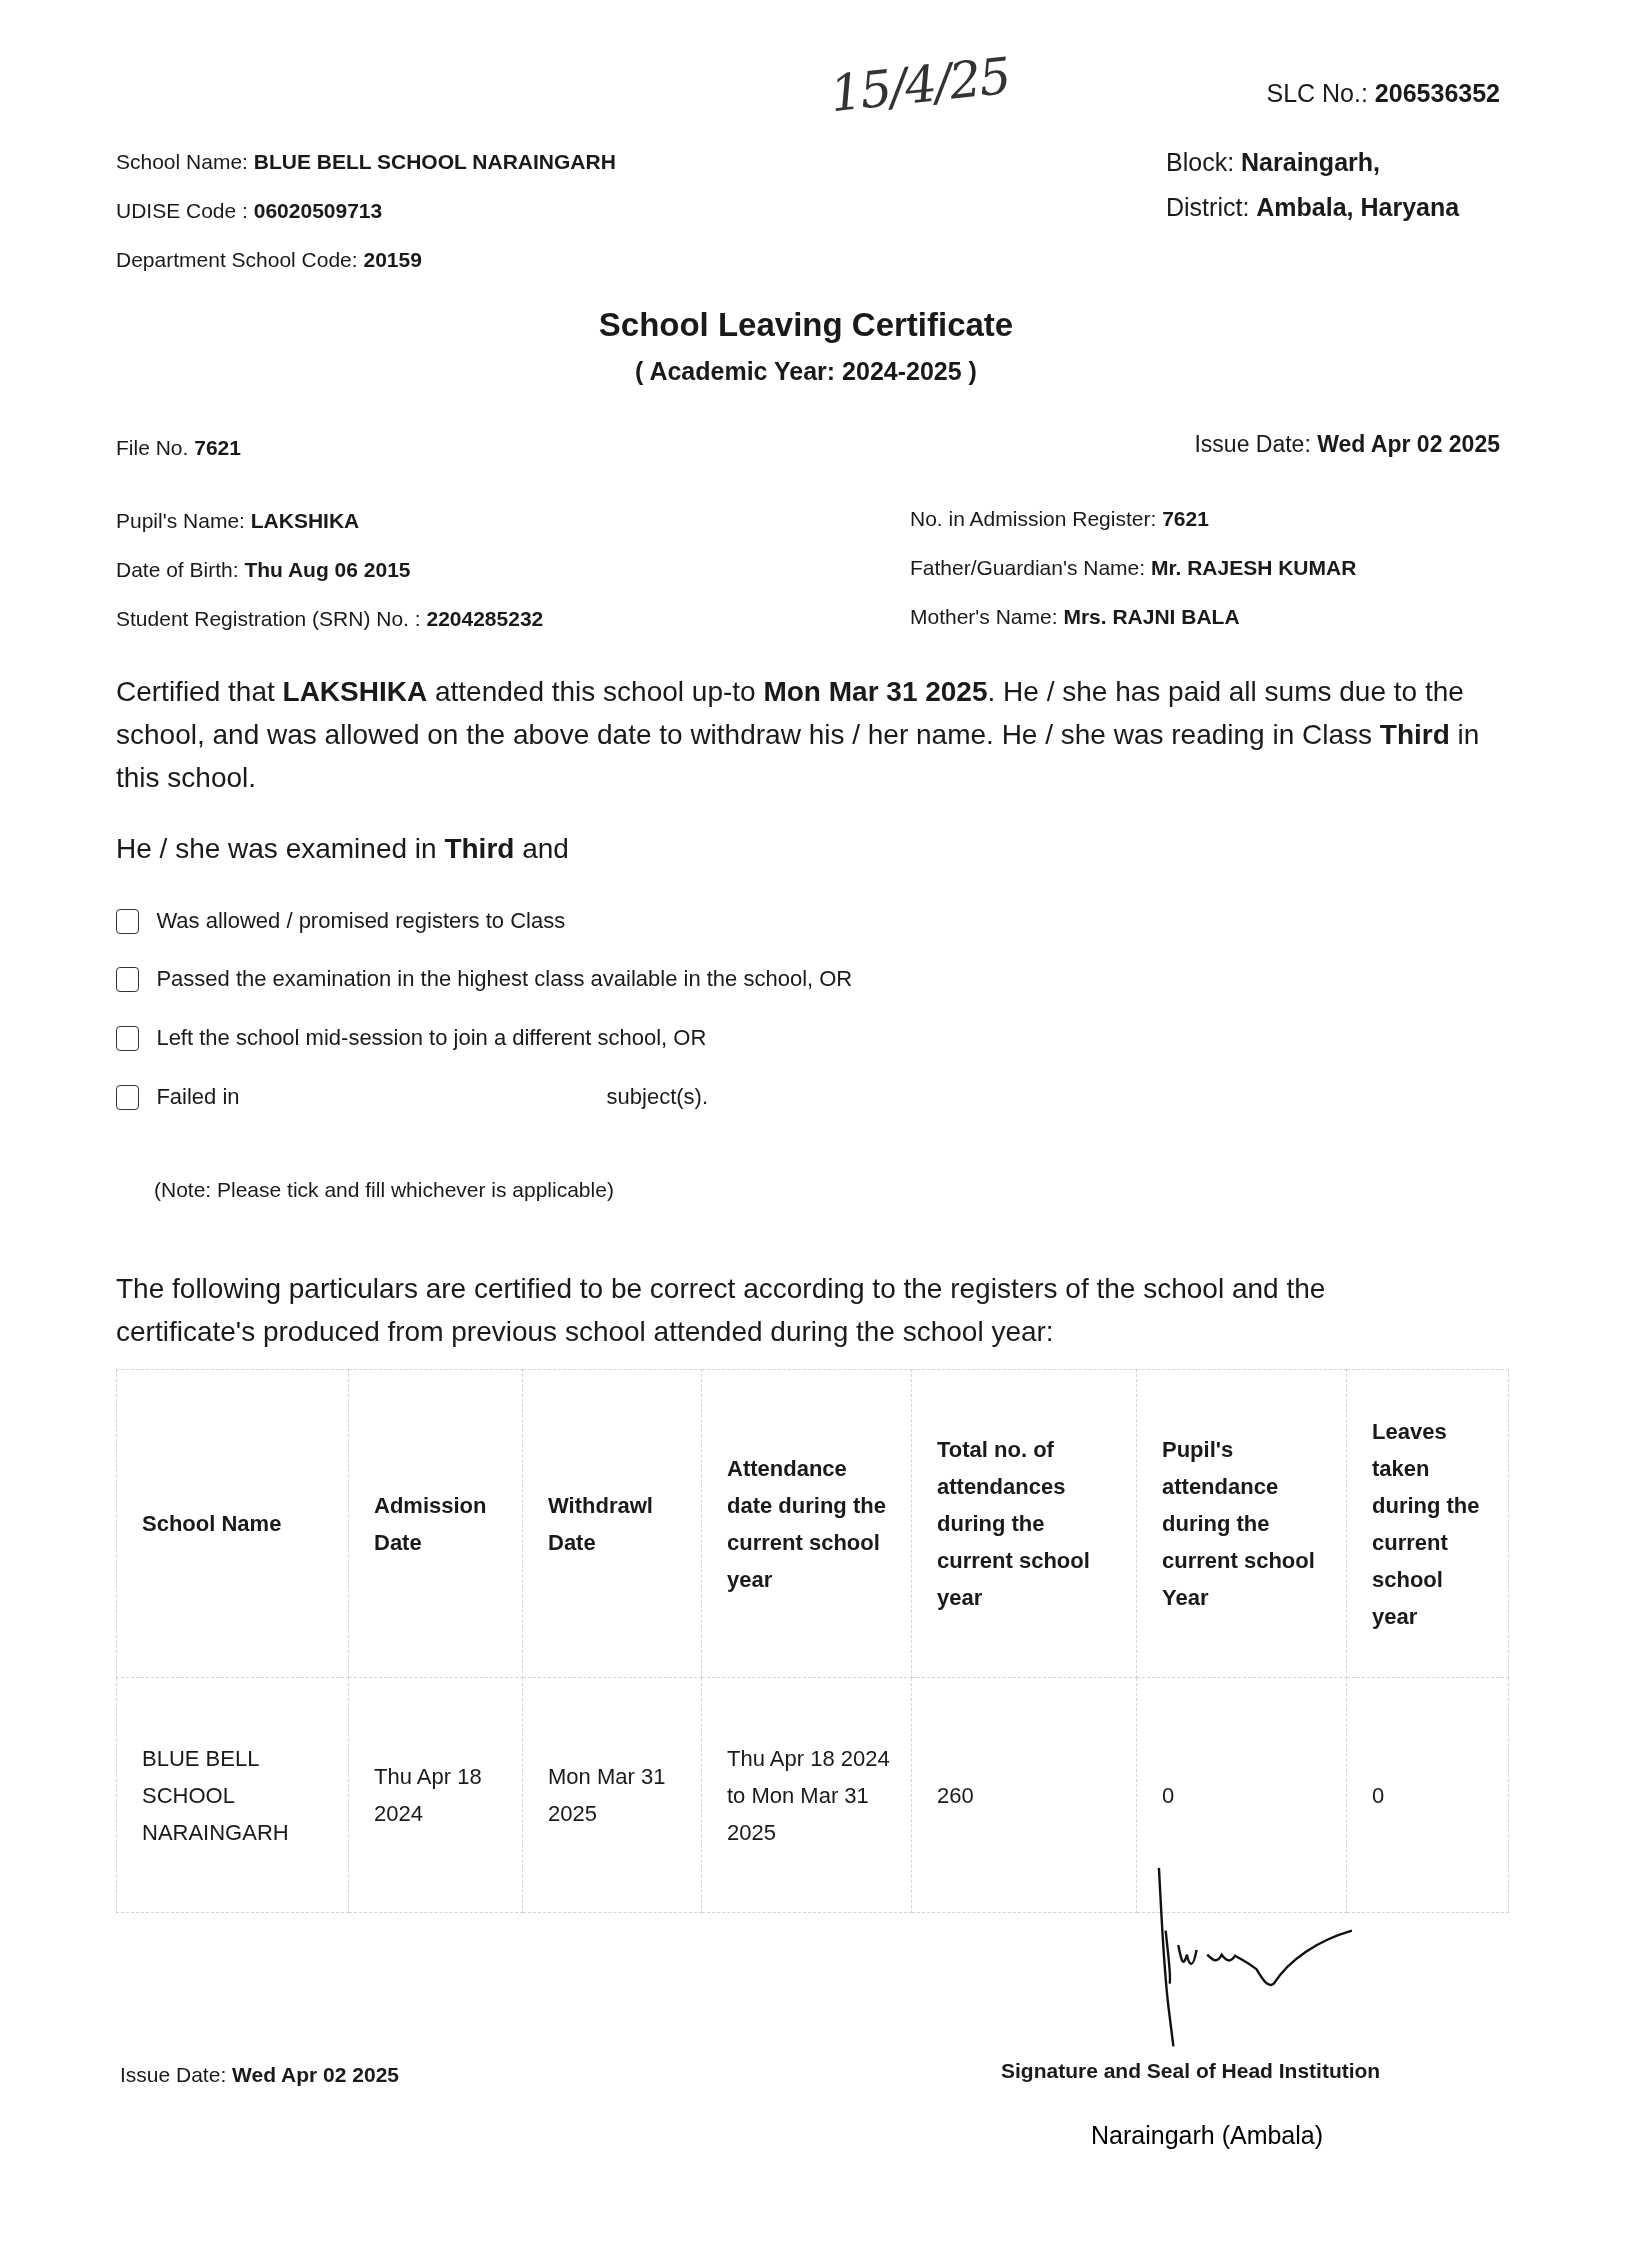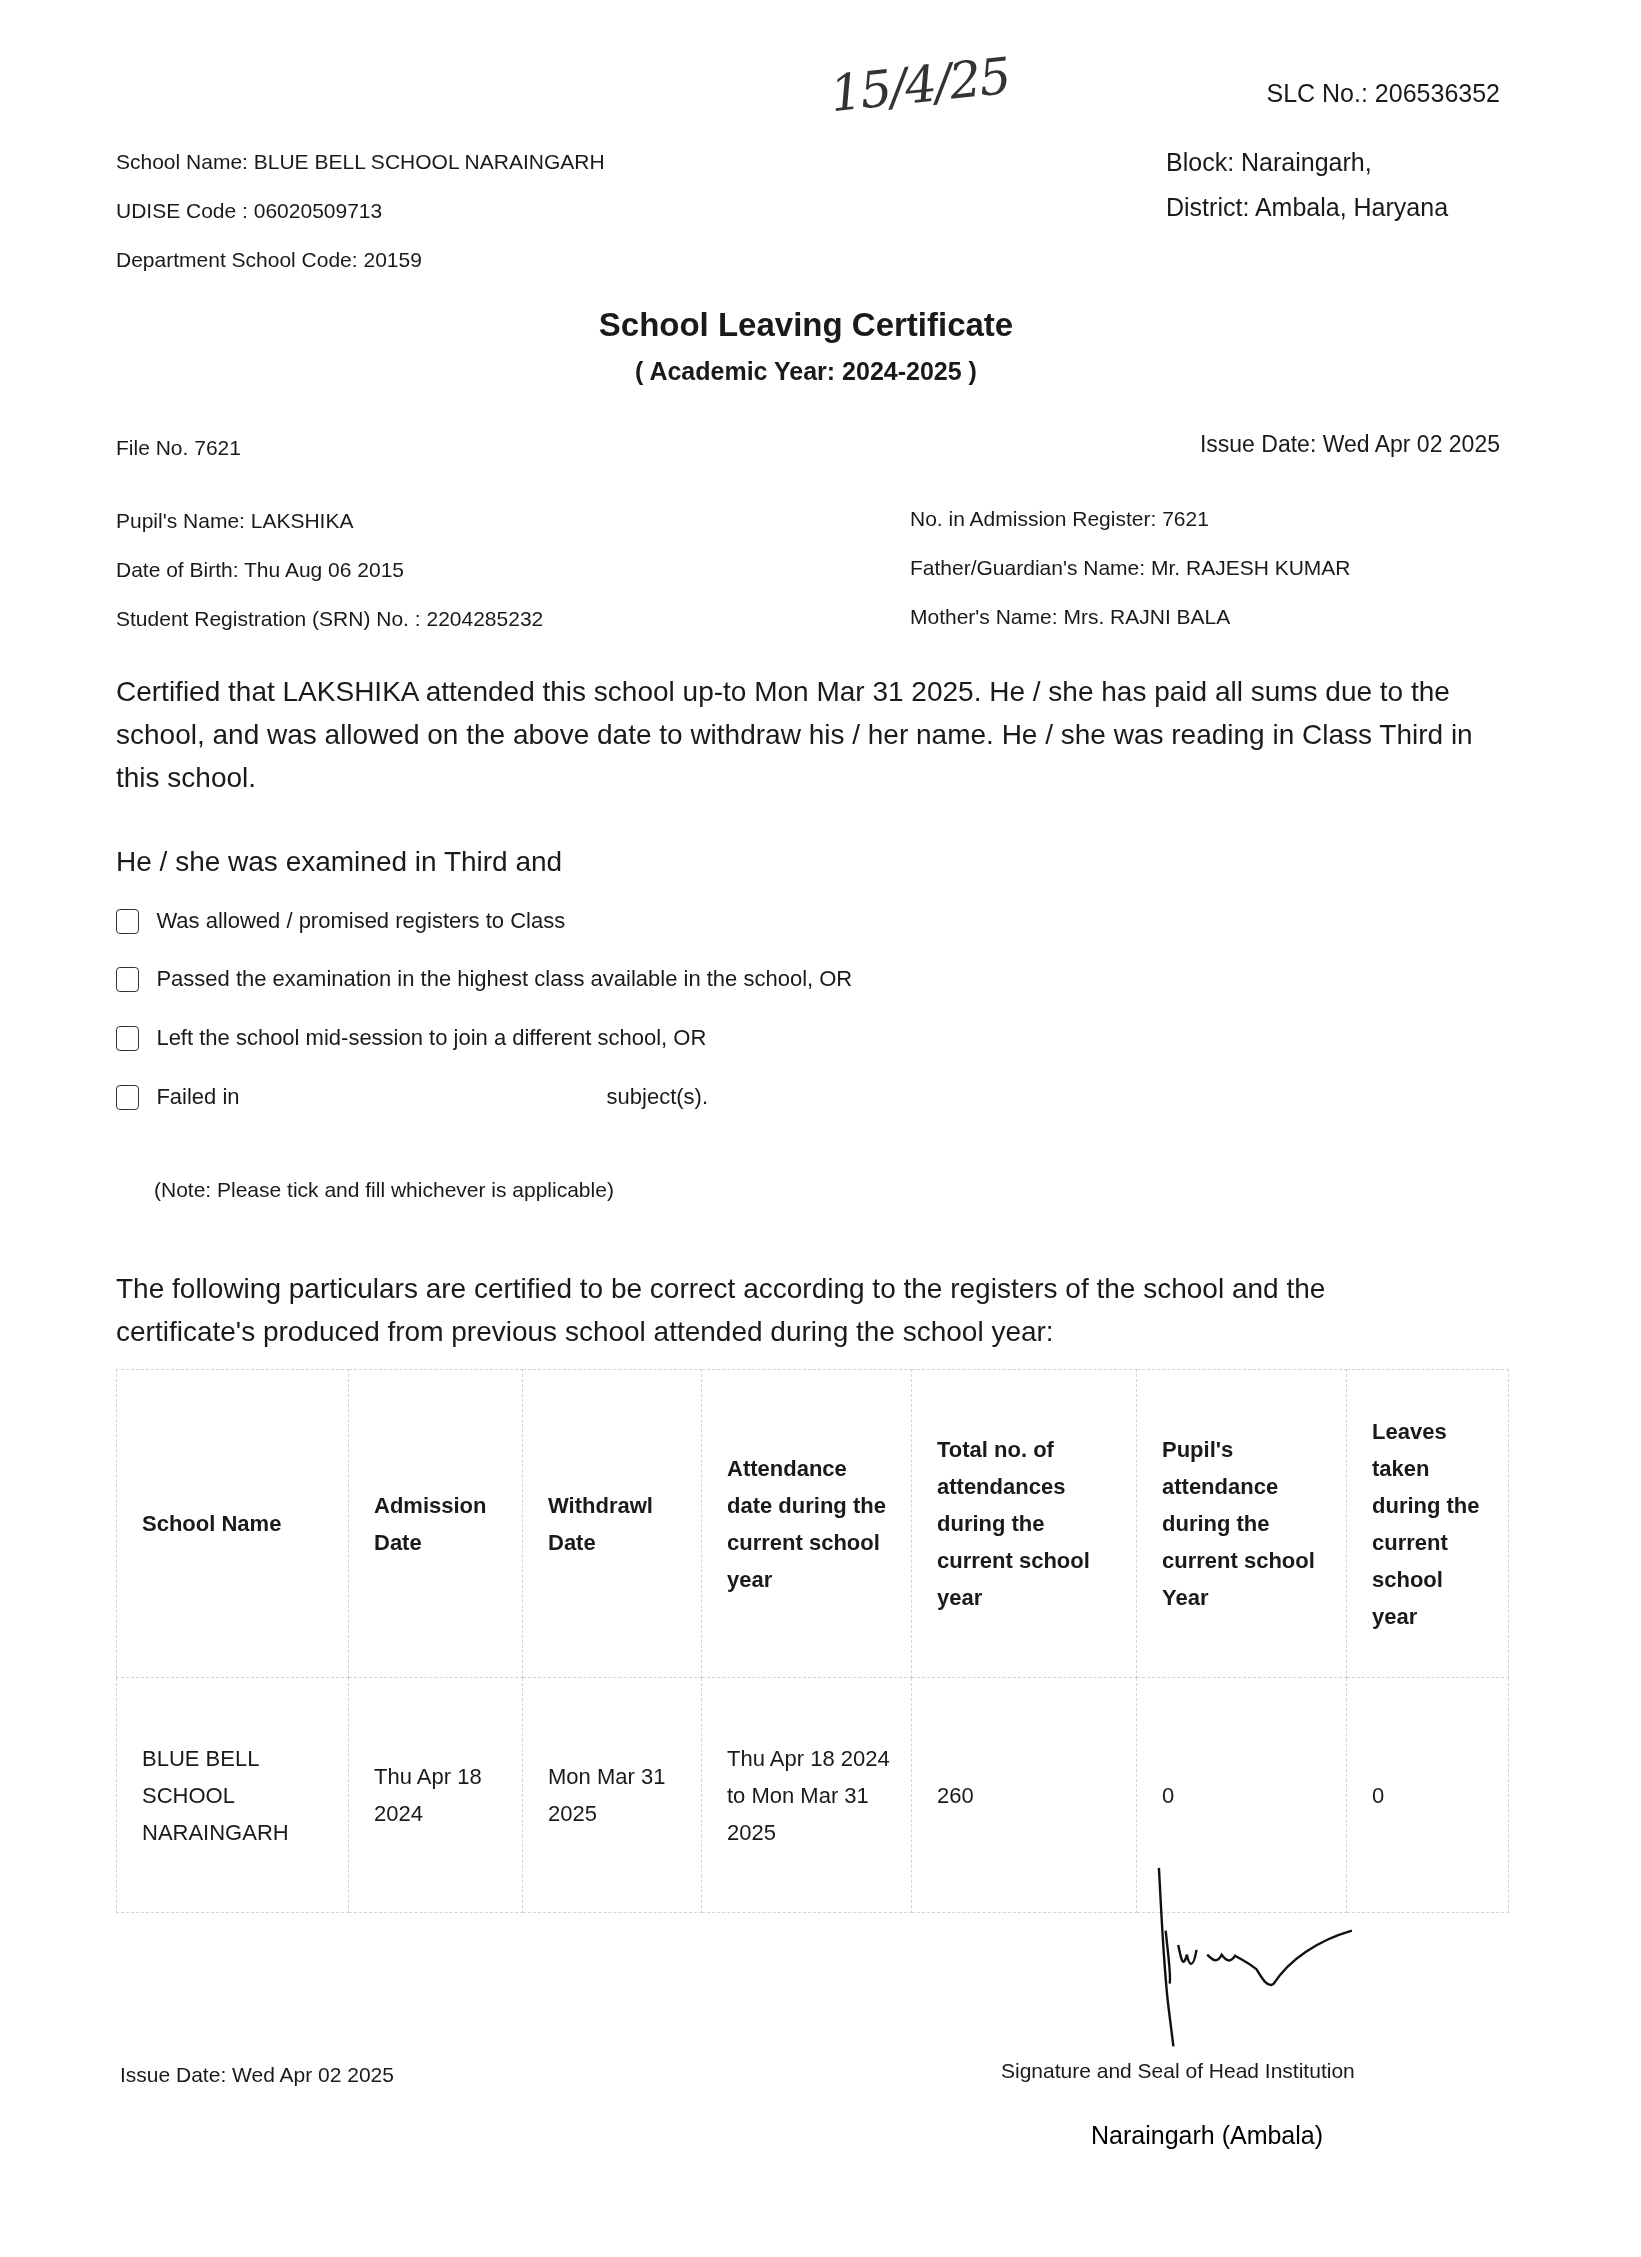--- a/index.html
+++ b/index.html
@@ -2,21 +2,21 @@
 <html><head>
   <meta charset="utf-8">
   <style>
     html, body { margin: 0; padding: 0; }
     body {
       width: 1641px; height: 2257px; position: relative; overflow: hidden;
       background: #ffffff; color: #1a1a1a;
       font-family: "Liberation Sans", "DejaVu Sans", sans-serif;
     }
     .abs { position: absolute; white-space: nowrap; }
-    .b { font-weight: normal; }
+    .b { font-weight: bold; }
     .t27 { font-size: 21px; }
     .t26 { font-size: 25px; }
     .t24 { font-size: 23px; }
     .t22 { font-size: 21px; }
     .handnote {
       position: absolute; left: 830px; top: 56px; font-size: 50px;
       font-family: "DejaVu Serif", serif; font-style: italic; color: #333;
       transform: rotate(-6deg); letter-spacing: -1.9px;
     }
     .title { left: 0; width: 1612px; text-align: center; top: 306px; font-size: 33px; font-weight: bold; }
@@ -107,21 +107,21 @@
   <span>Father/Guardian's Name:</span>
   <span class="b">Mr. RAJESH KUMAR</span>
 </div>
 <div class="abs t27" style="left:910px; top:605px;">
   <span>Mother's Name:</span>
   <span class="b">Mrs. RAJNI BALA</span>
 </div>
 
 <div class="para" style="top:670px;"><span>Certified that </span><span class="b">LAKSHIKA</span><span> attended this school up-to </span><span class="b">Mon Mar 31 2025</span><span>. He / she has paid all sums due to the school, and was allowed on the above date to withdraw his / her name. He / she was reading in Class </span><span class="b">Third</span><span> in this school.</span></div>
 
-<div class="para" style="top:827px;margin-top:13px;"><span>He / she was examined in </span><span class="b">Third</span><span> and</span></div>
+<div class="para" style="top:827px;"><span>He / she was examined in </span><span class="b">Third</span><span> and</span></div>
 
 <div class="checkrow" style="top:908px;">
   <span class="checkbox"></span>
   <span>Was allowed / promised registers to Class</span>
 </div>
 <div class="checkrow" style="top:966px;">
   <span class="checkbox"></span>
   <span>Passed the examination in the highest class available in the school, OR</span>
 </div>
 <div class="checkrow" style="top:1025px;">

